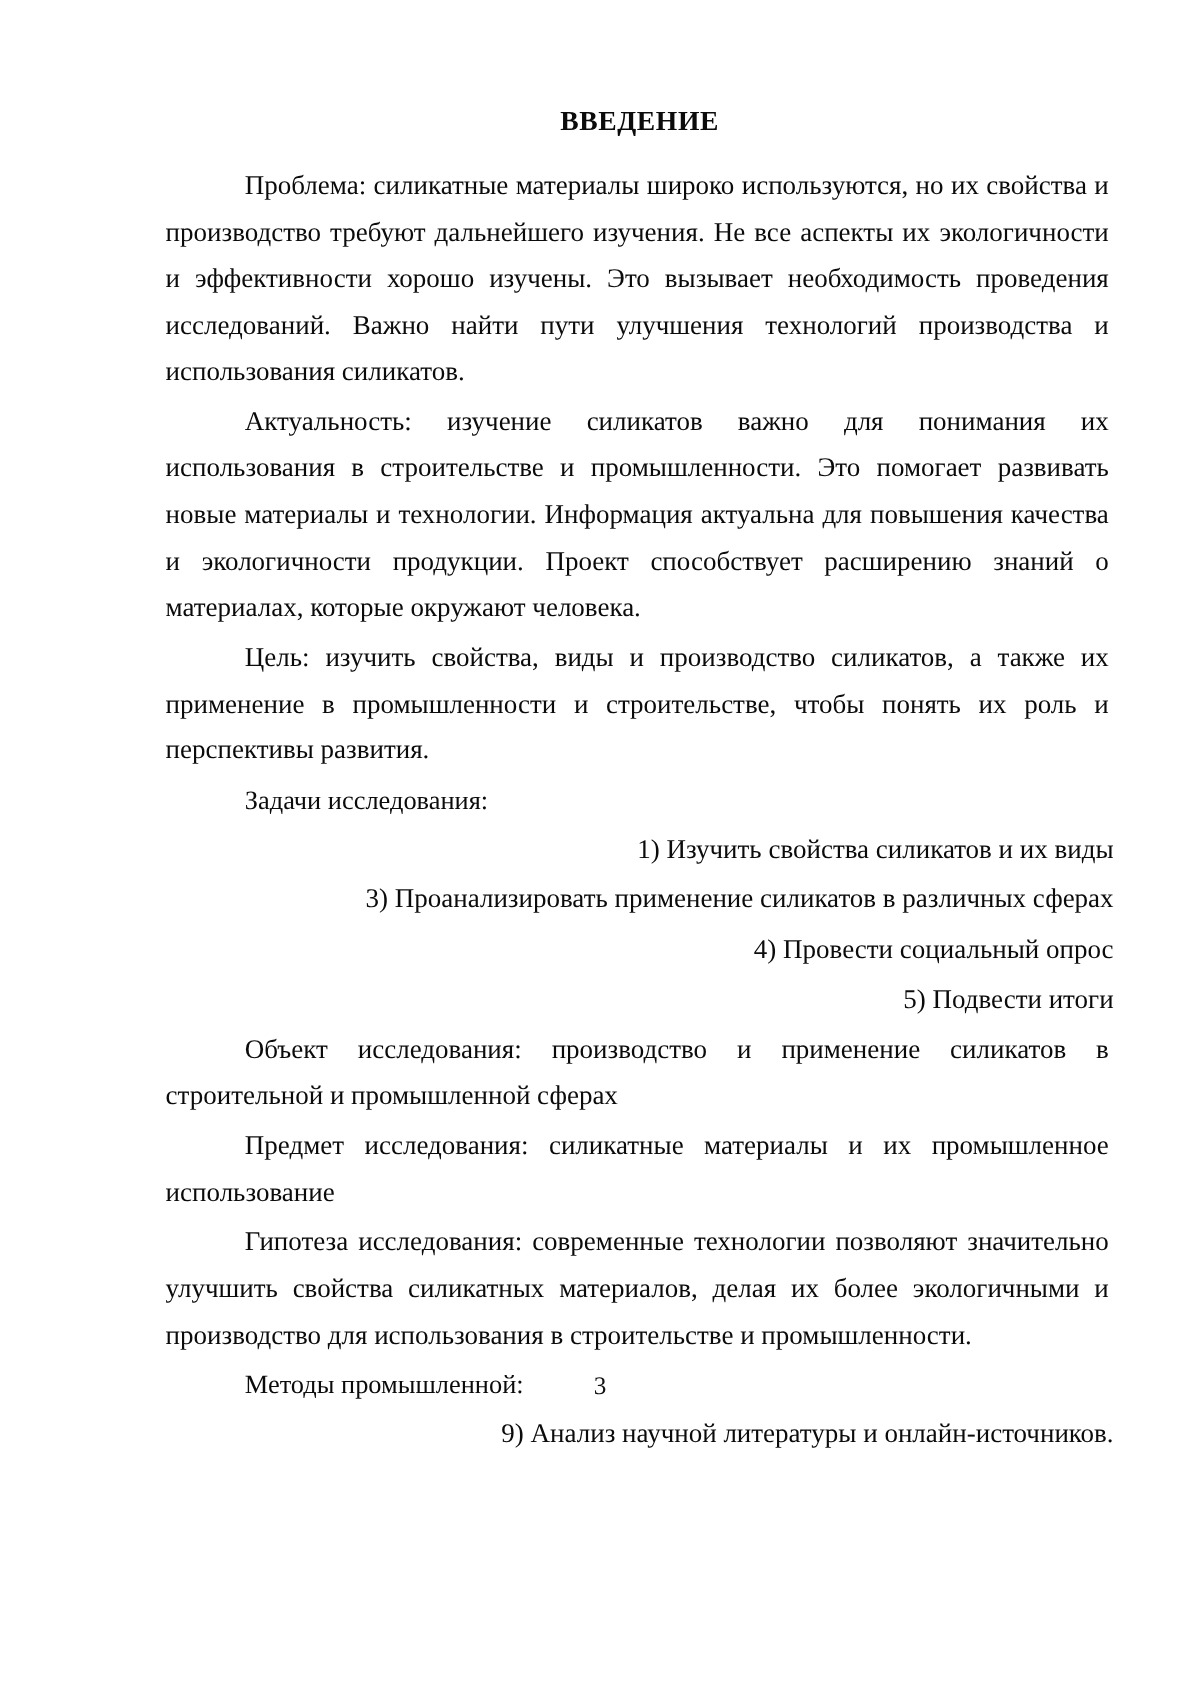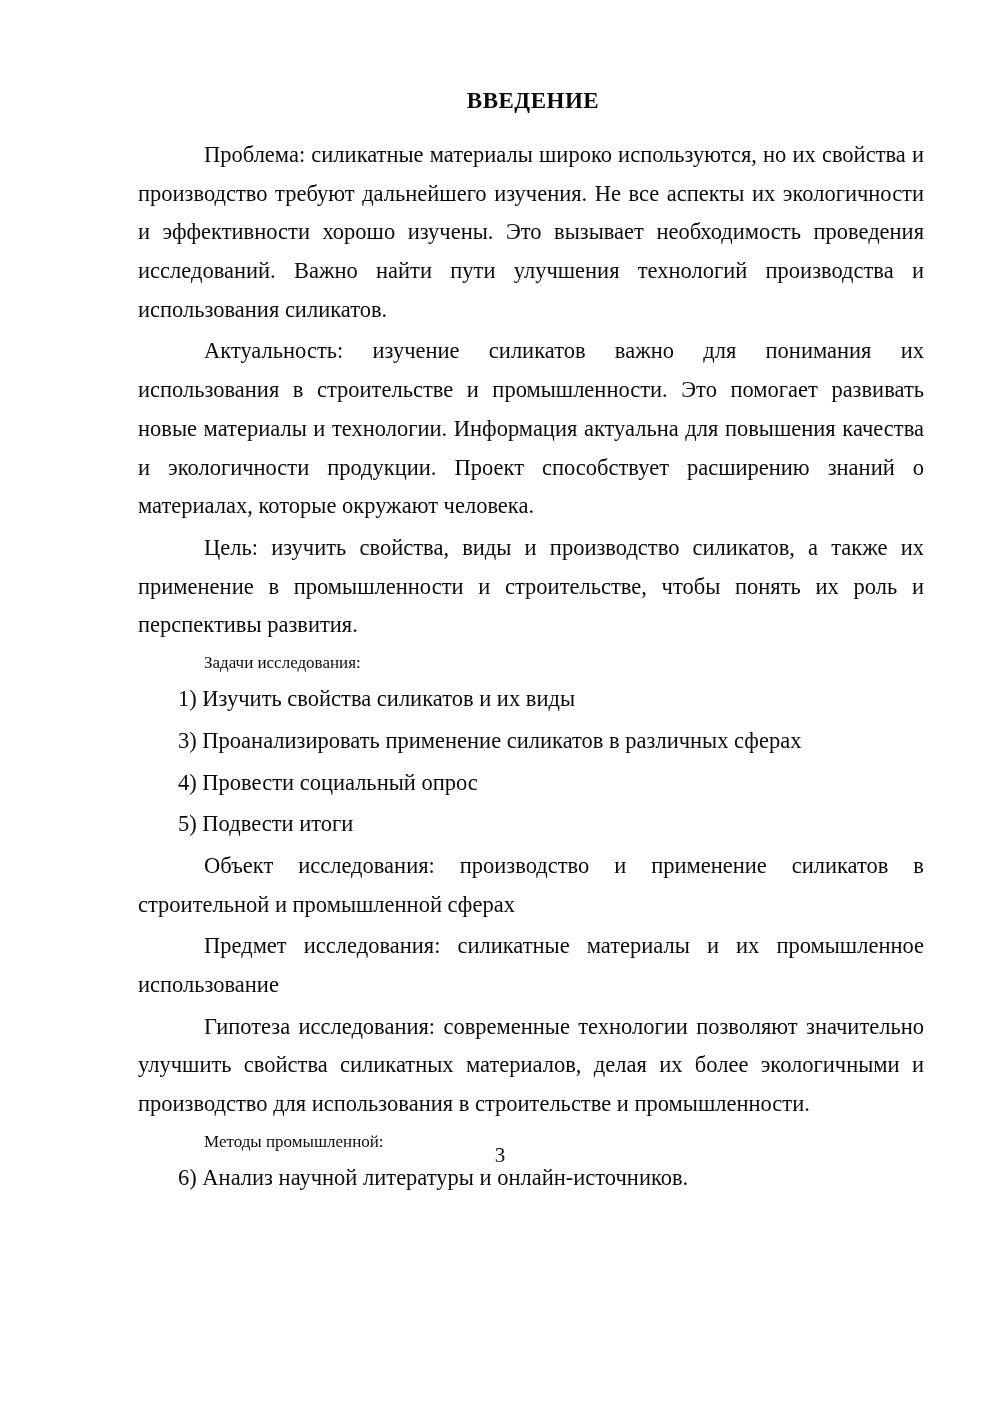--- a/index.html
+++ b/index.html
@@ -30,26 +30,26 @@
     line-height: 1.72;
     text-align: justify;
     text-justify: inter-word;
     text-indent: 66px;
     margin: 0 0 3px 0;
     padding-right: 4px;
   }
   .list-item {
     font-size: 22.5px;
     line-height: 1.72;
-    text-align: left;
+    text-align: right;
     text-indent: 40px;
     margin: 0 0 3px 0;
   }
   .plain-indent {
-    font-size: 17px;
+    font-size: 22px;
     line-height: 1.72;
     text-align: left;
     text-indent: 66px;
     margin: 0 0 3px 0;
   }
   .page-number {
     position: absolute;
     left: 0;
     right: 0;
     bottom: 42px;
@@ -79,16 +79,16 @@
   <p class="list-item">5) Подвести итоги</p>
 
   <p class="para">Объект исследования: производство и применение силикатов в строительной и промышленной сферах</p>
 
   <p class="para">Предмет исследования: силикатные материалы и их промышленное использование</p>
 
   <p class="para">Гипотеза исследования: современные технологии позволяют значительно улучшить свойства силикатных материалов, делая их более экологичными и производство для использования в строительстве и промышленности.</p>
 
   <p class="plain-indent">Методы промышленной:</p>
 
-  <p class="list-item">6) Анализ научной литературы и онлайн-источников.</p>
+  <p class="list-item">9) Анализ научной литературы и онлайн-источников.</p>
 
   <div class="page-number">3</div>
 </div>
 
 </body></html>

